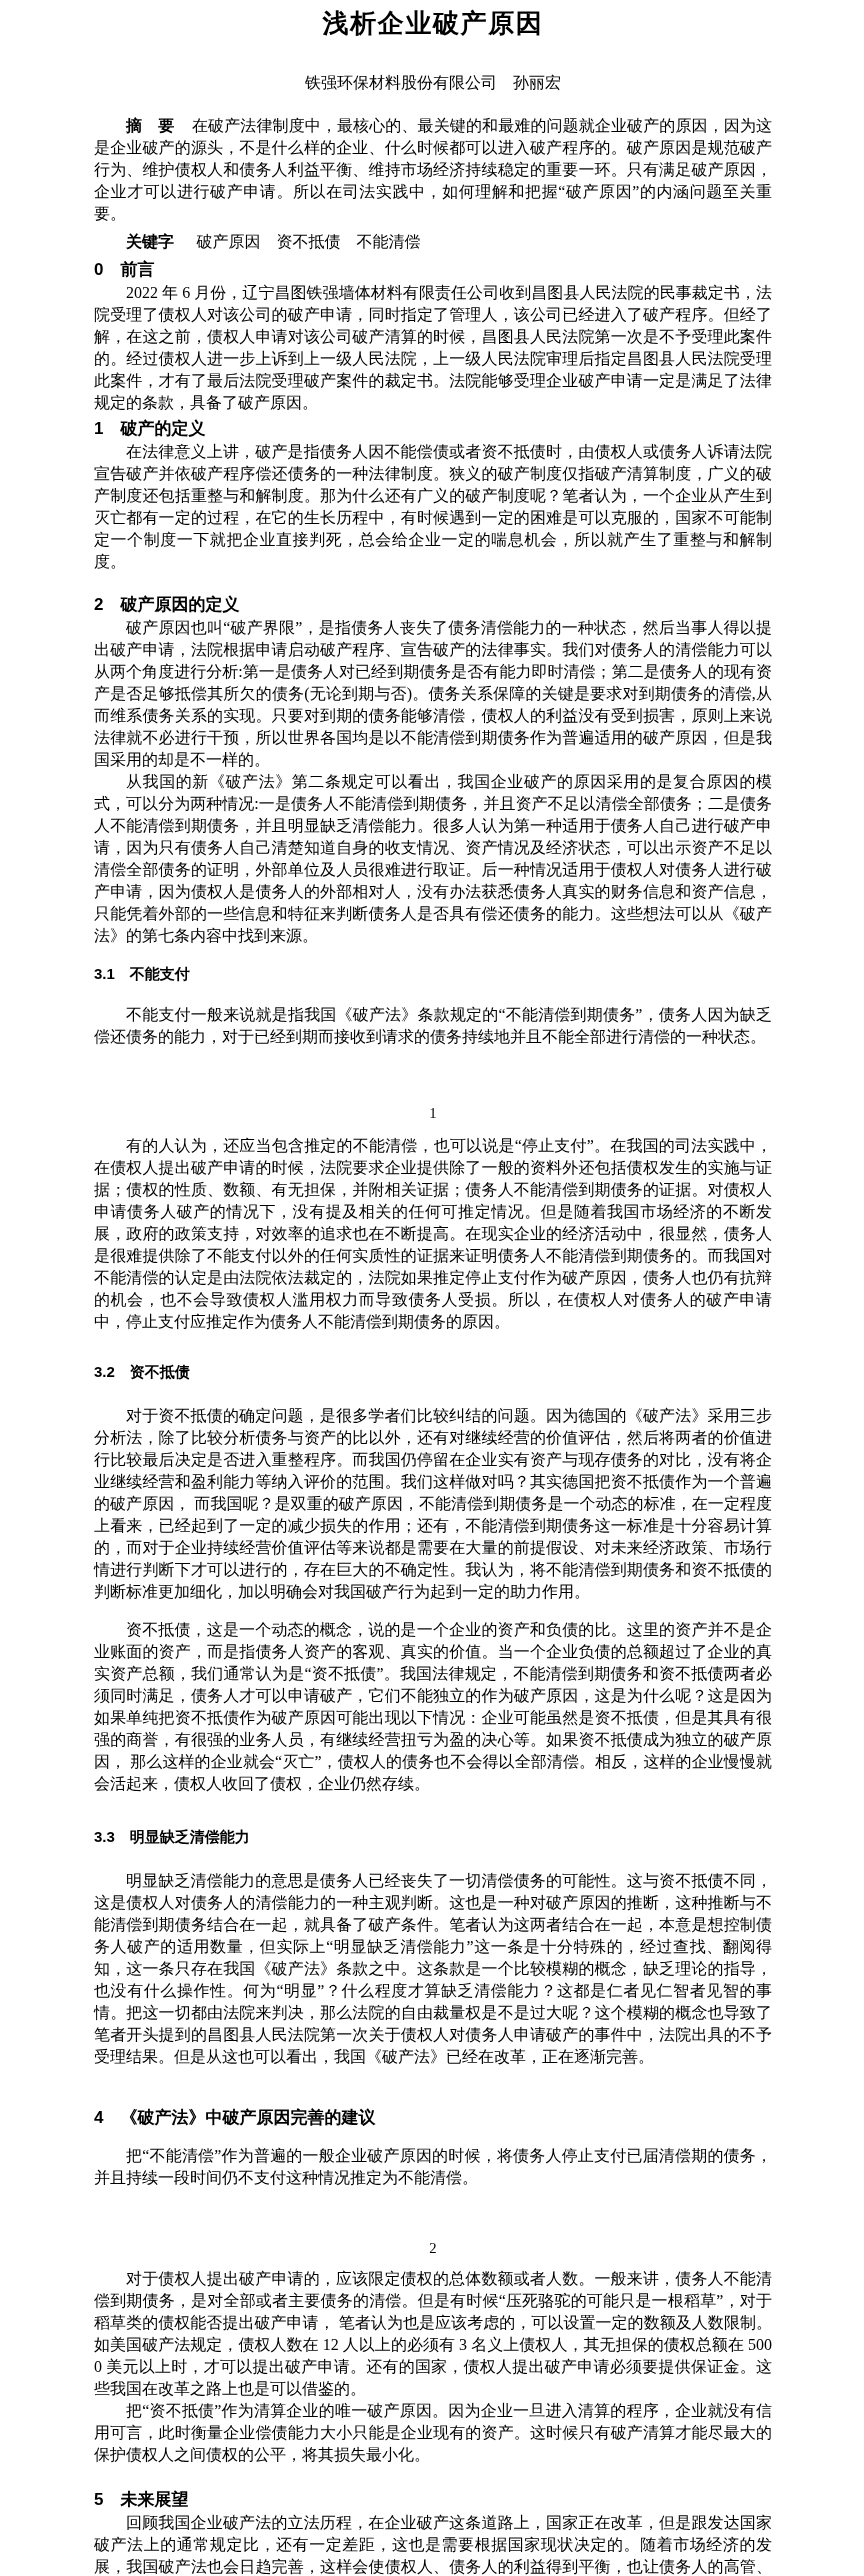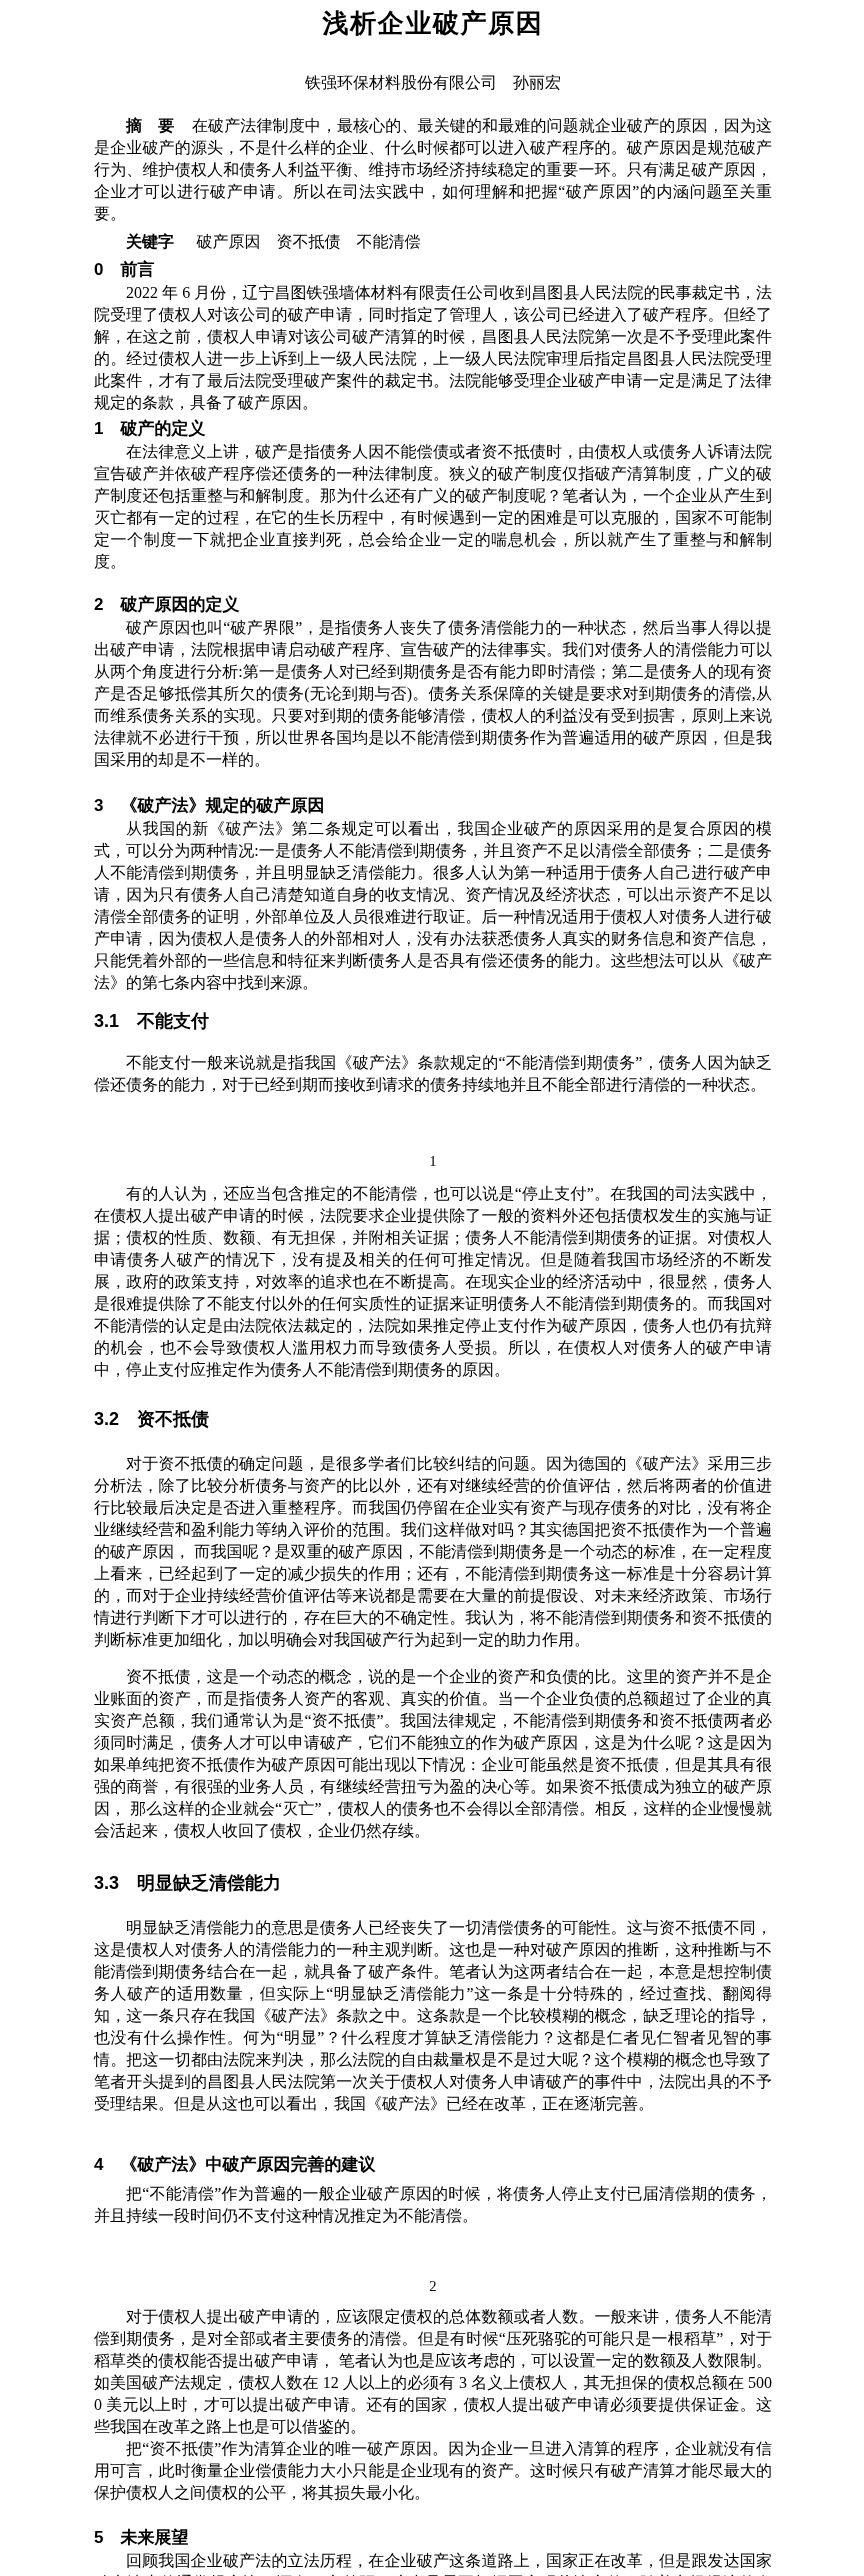--- a/index.html
+++ b/index.html
@@ -22,39 +22,39 @@
   .abstract { margin-top: 23.4px; }
   .abstract .label { margin-right: 1.1em; }
   .keywords { margin-top: 5.4px; }
   .keywords .label { margin-right: 1.4em; margin-top: 41px; }
   .h1 {
     font-family: "Liberation Sans", "DejaVu Sans", sans-serif;
     font-size: 17px; font-weight: 700; margin: 0; line-height: 24px;
   }
   .h2 {
     font-family: "Liberation Sans", "DejaVu Sans", sans-serif;
-    font-size: 18px; font-weight: 700; margin: 0; line-height: 23px;
+    font-size: 15px; font-weight: 700; margin: 0; line-height: 23px;
   }
   .page-number { font-size: 14.7px; text-align: center; line-height: 22px; margin: 0; }
   
   .mt-h-s0  { margin-top: 5.4px; }
   .mt-h-s1  { margin-top: 3.3px; }
   .mt-h-s2  { margin-top: 19.6px; }
   .mt-h-s3  { margin-top: 23.4px; }
   .mt-h-s31 { margin-top: 15.3px; }
   .mt-p-s31a{ margin-top: 19px; }
   .mt-pg1   { margin-top: 54px; }
   .mt-p-s31b{ margin-top: 11px; }
   .mt-h-s32 { margin-top: 27px; }
   .mt-p-s32a{ margin-top: 15.3px; }
   .mt-p-s32b{ margin-top: 22px; }
   .mt-h-s33 { margin-top: 30px; }
   .mt-p-s33 { margin-top: 22px; }
   .mt-h-s4  { margin-top: 38px; }
-  .mt-p-s4a { margin-top: 6px; }
+  .mt-p-s4a { margin-top: 15px; }
   .mt-pg2   { margin-top: 48px; }
   .mt-p-s4b { margin-top: 9.3px; }
   .mt-p-s4c { }
   .mt-h-s5  { margin-top: 22px; }
 </style>
 </head>
 <body>
 
 <div class="page">
   <div class="content">
@@ -69,21 +69,20 @@
 
     <h2 class="h1 mt-h-s0">0　前言</h2>
     <p class="para">2022 年 6 月份，辽宁昌图铁强墙体材料有限责任公司收到昌图县人民法院的民事裁定书，法院受理了债权人对该公司的破产申请，同时指定了管理人，该公司已经进入了破产程序。但经了解，在这之前，债权人申请对该公司破产清算的时候，昌图县人民法院第一次是不予受理此案件的。经过债权人进一步上诉到上一级人民法院，上一级人民法院审理后指定昌图县人民法院受理此案件，才有了最后法院受理破产案件的裁定书。法院能够受理企业破产申请一定是满足了法律规定的条款，具备了破产原因。</p>
 
     <h2 class="h1 mt-h-s1">1　破产的定义</h2>
     <p class="para">在法律意义上讲，破产是指债务人因不能偿债或者资不抵债时，由债权人或债务人诉请法院宣告破产并依破产程序偿还债务的一种法律制度。狭义的破产制度仅指破产清算制度，广义的破产制度还包括重整与和解制度。那为什么还有广义的破产制度呢？笔者认为，一个企业从产生到灭亡都有一定的过程，在它的生长历程中，有时候遇到一定的困难是可以克服的，国家不可能制定一个制度一下就把企业直接判死，总会给企业一定的喘息机会，所以就产生了重整与和解制度。</p>
 
     <h2 class="h1 mt-h-s2">2　破产原因的定义</h2>
     <p class="para">破产原因也叫“破产界限”，是指债务人丧失了债务清偿能力的一种状态，然后当事人得以提出破产申请，法院根据申请启动破产程序、宣告破产的法律事实。我们对债务人的清偿能力可以从两个角度进行分析:第一是债务人对已经到期债务是否有能力即时清偿；第二是债务人的现有资产是否足够抵偿其所欠的债务(无论到期与否)。债务关系保障的关键是要求对到期债务的清偿,从而维系债务关系的实现。只要对到期的债务能够清偿，债权人的利益没有受到损害，原则上来说法律就不必进行干预，所以世界各国均是以不能清偿到期债务作为普遍适用的破产原因，但是我国采用的却是不一样的。</p>
 
-    <h2 class="h1 mt-h-s3">3　《破产法》规定的破产原因</h2>
     <p class="para">从我国的新《破产法》第二条规定可以看出，我国企业破产的原因采用的是复合原因的模式，可以分为两种情况:一是债务人不能清偿到期债务，并且资产不足以清偿全部债务；二是债务人不能清偿到期债务，并且明显缺乏清偿能力。很多人认为第一种适用于债务人自己进行破产申请，因为只有债务人自己清楚知道自身的收支情况、资产情况及经济状态，可以出示资产不足以清偿全部债务的证明，外部单位及人员很难进行取证。后一种情况适用于债权人对债务人进行破产申请，因为债权人是债务人的外部相对人，没有办法获悉债务人真实的财务信息和资产信息，只能凭着外部的一些信息和特征来判断债务人是否具有偿还债务的能力。这些想法可以从《破产法》的第七条内容中找到来源。</p>
 
     <h3 class="h2 mt-h-s31">3.1　不能支付</h3>
     <p class="para mt-p-s31a">不能支付一般来说就是指我国《破产法》条款规定的“不能清偿到期债务”，债务人因为缺乏偿还债务的能力，对于已经到期而接收到请求的债务持续地并且不能全部进行清偿的一种状态。</p>
 
     <div class="page-number mt-pg1">1</div>
 
     <p class="para mt-p-s31b">有的人认为，还应当包含推定的不能清偿，也可以说是“停止支付”。在我国的司法实践中，在债权人提出破产申请的时候，法院要求企业提供除了一般的资料外还包括债权发生的实施与证据；债权的性质、数额、有无担保，并附相关证据；债务人不能清偿到期债务的证据。对债权人申请债务人破产的情况下，没有提及相关的任何可推定情况。但是随着我国市场经济的不断发展，政府的政策支持，对效率的追求也在不断提高。在现实企业的经济活动中，很显然，债务人是很难提供除了不能支付以外的任何实质性的证据来证明债务人不能清偿到期债务的。而我国对不能清偿的认定是由法院依法裁定的，法院如果推定停止支付作为破产原因，债务人也仍有抗辩的机会，也不会导致债权人滥用权力而导致债务人受损。所以，在债权人对债务人的破产申请中，停止支付应推定作为债务人不能清偿到期债务的原因。</p>
 
     <h3 class="h2 mt-h-s32">3.2　资不抵债</h3>

